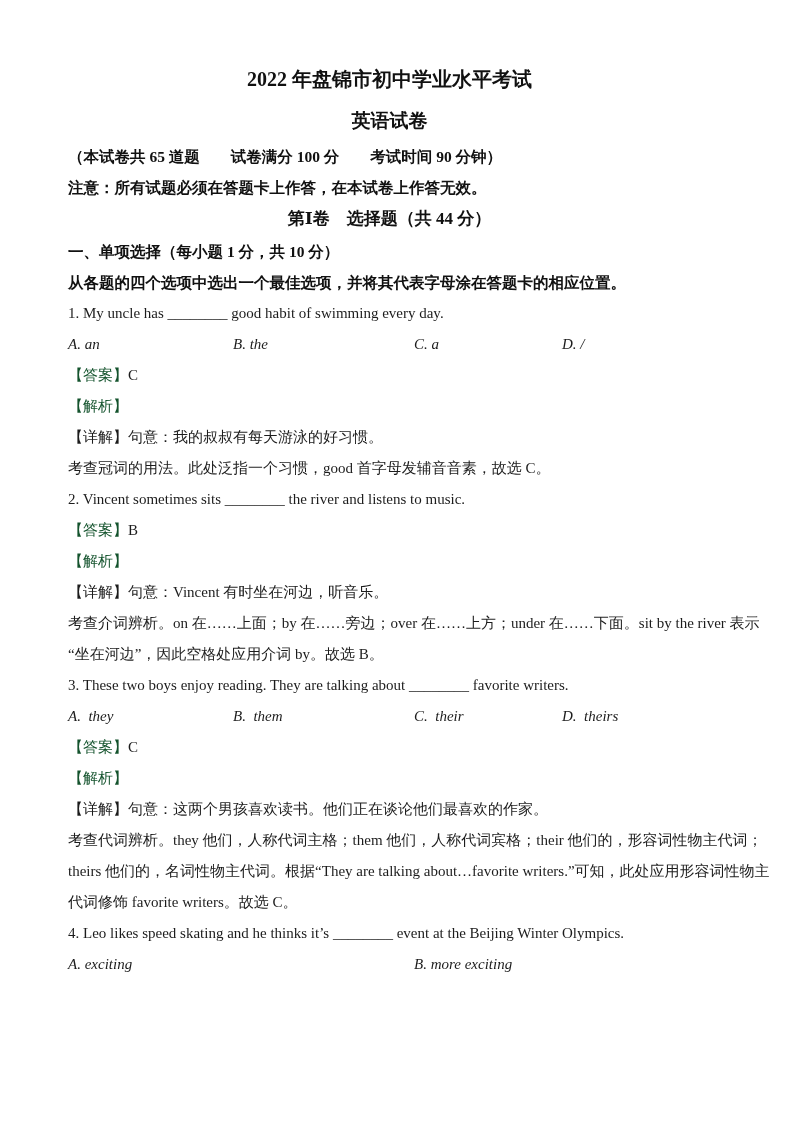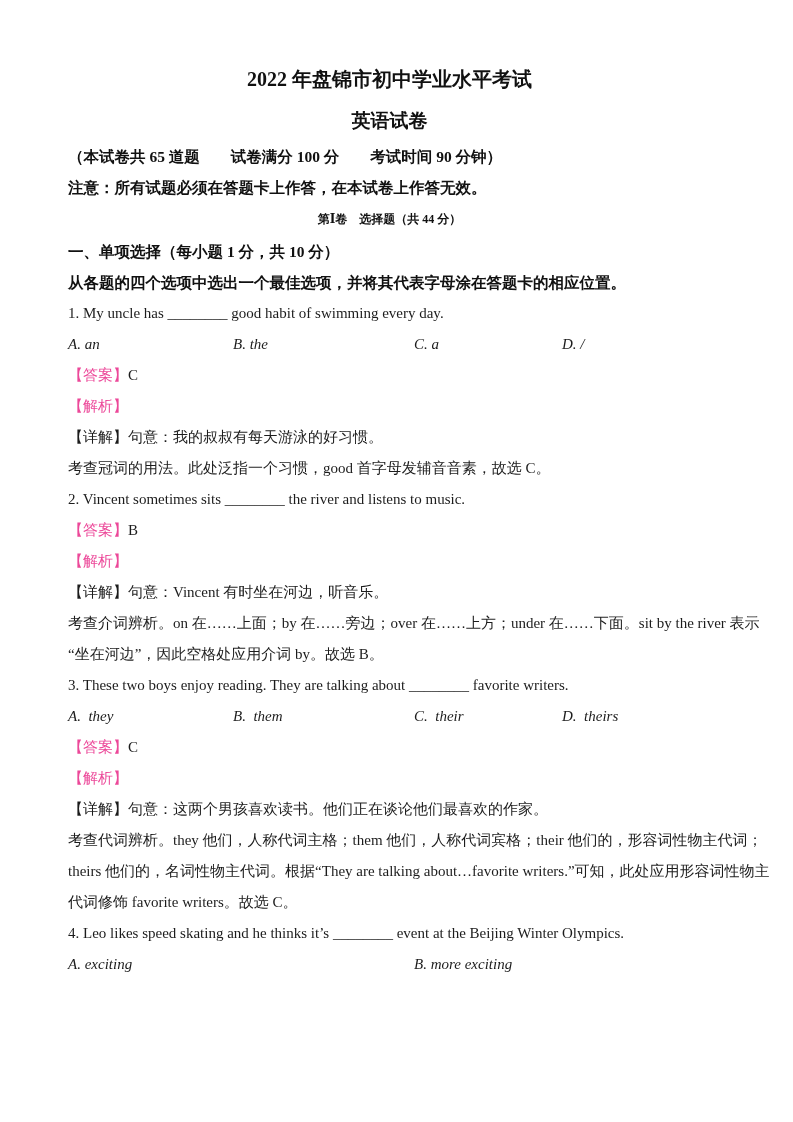--- a/index.html
+++ b/index.html
@@ -12,29 +12,29 @@
     color:#1c1c1c;
     box-sizing:border-box;
     padding:68px 62px 0 68px;
   }
   .line{margin:0 0 14px 0;font-size:15px;line-height:17px;white-space:nowrap;}
   .b{font-weight:bold;color:#111;}
   .c{text-align:center;white-space:normal;}
   .title1{font-size:20px;line-height:22px;margin:0 0 20px 0;}
   .title2{font-size:19px;line-height:21px;margin:0 0 17px 0;}
   .info{font-size:15.5px;}
-  .section{font-size:12px;line-height:18px;margin:12px 0 15px 0;}
+  .section{font-size:17px;line-height:18px;margin:12px 0 15px 0;}
   .opts{position:relative;height:17px;margin:0 0 14px 0;font-size:15px;line-height:17px;}
   .opts.gap2{margin-bottom:26px;}
   .opt{position:absolute;top:0;white-space:pre;font-style:italic;}
   .p1{left:0;}
   .p2{left:165px;}
   .p3{left:330px;margin-left:16px;}
   .p4{left:494px;}
-  .blue{color:#ec4899;}
+  .blue{color:#14532d;}
   .stray{position:absolute;left:16px;top:20px;font-size:11px;color:#444;}
   .footer{
     position:absolute;left:0;top:1063px;width:793px;
     text-align:center;
     font-family:"Liberation Sans","DejaVu Sans",sans-serif;
     font-size:17px;color:#9b9b9b;letter-spacing:0.5px;
   }
 </style>
 </head>
 <body>

